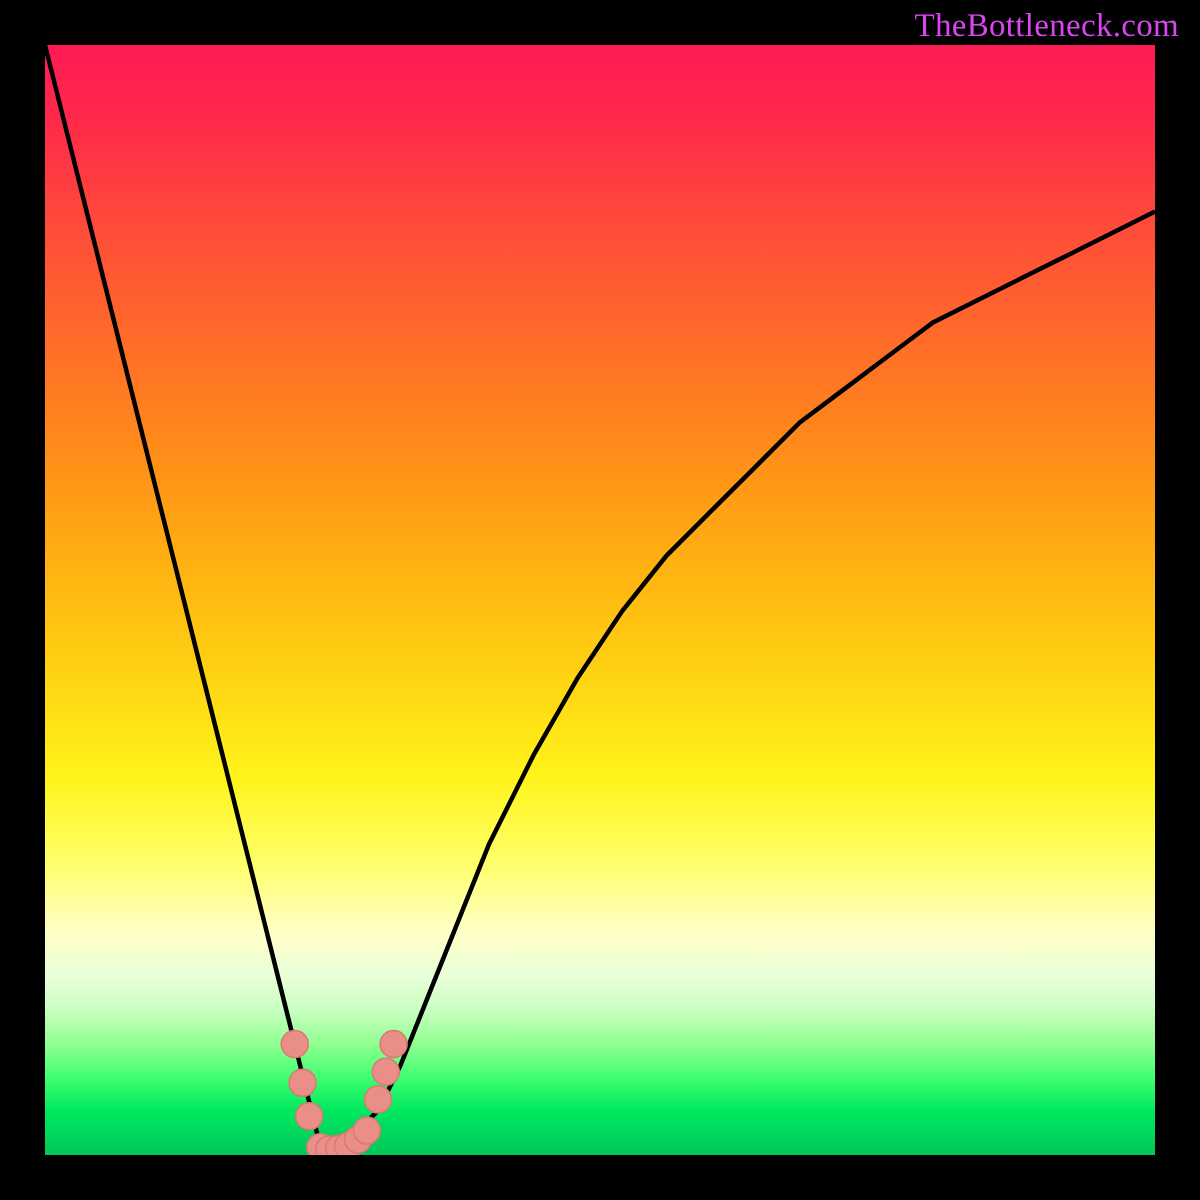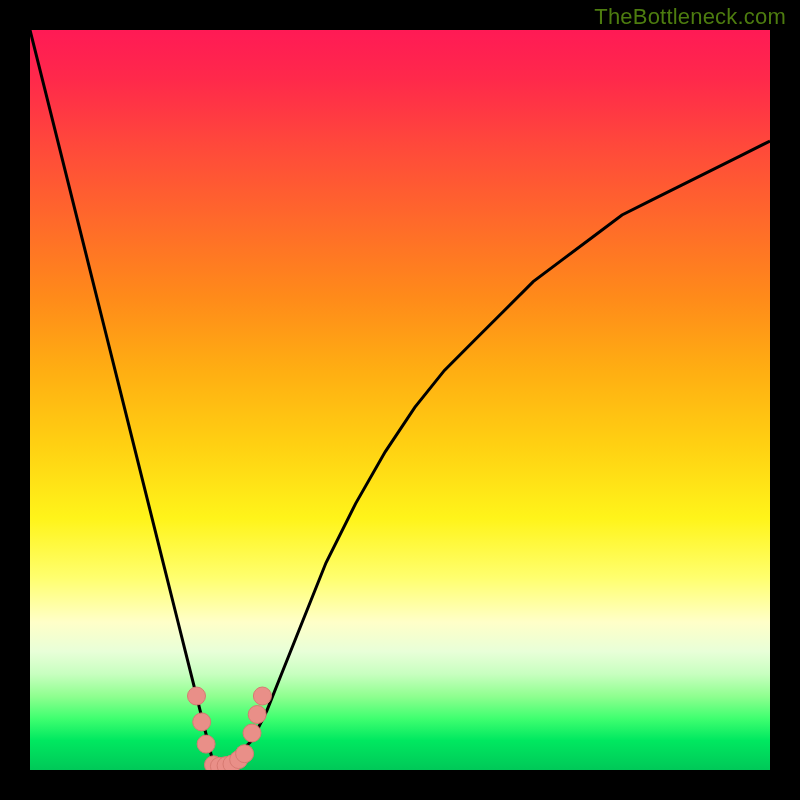--- a/index.html
+++ b/index.html
@@ -48,24 +48,25 @@
     position: absolute;
     left: 0;
     top: 0;
     width: 740px;
     height: 740px;
   }
   .watermark {
     position: absolute;
     top: 4px;
     right: 14px;
-    color: #4d7c0f;
+    color: #d946ef;
     font-size: 22px;
     font-weight: 500;
     letter-spacing: 0.2px;
+    font-family: Liberation Serif, serif;
   }
 </style>
 </head>
 <body>
 
 <div class="frame">
   <div class="plot">
     <svg class="curve" viewBox="0 0 740 740" preserveAspectRatio="none">
       <path id="curve-path" d="M0.0 0.0 L14.8 59.2 L29.6 118.4 L44.4 177.6 L59.2 236.8 L74.0 296.0 L88.8 355.2 L103.6 414.4 L118.4 473.6 L133.2 532.8 L148.0 592.0 L155.4 621.6 L162.8 651.2 L170.2 680.8 L177.6 710.4 L185.0 740.0 L192.4 732.6 L199.8 732.6 L207.2 725.2 L214.6 717.8 L222.0 710.4 L236.8 680.8 L251.6 643.8 L266.4 606.8 L281.2 569.8 L296.0 532.8 L325.6 473.6 L355.2 421.8 L384.8 377.4 L414.4 340.4 L444.0 310.8 L473.6 281.2 L503.2 251.6 L532.8 229.4 L562.4 207.2 L592.0 185.0 L621.6 170.2 L651.2 155.4 L680.8 140.6 L710.4 125.8 L740.0 111.0" fill="none" stroke-width="3" stroke="#000000"></path>
       <g id="markers">

